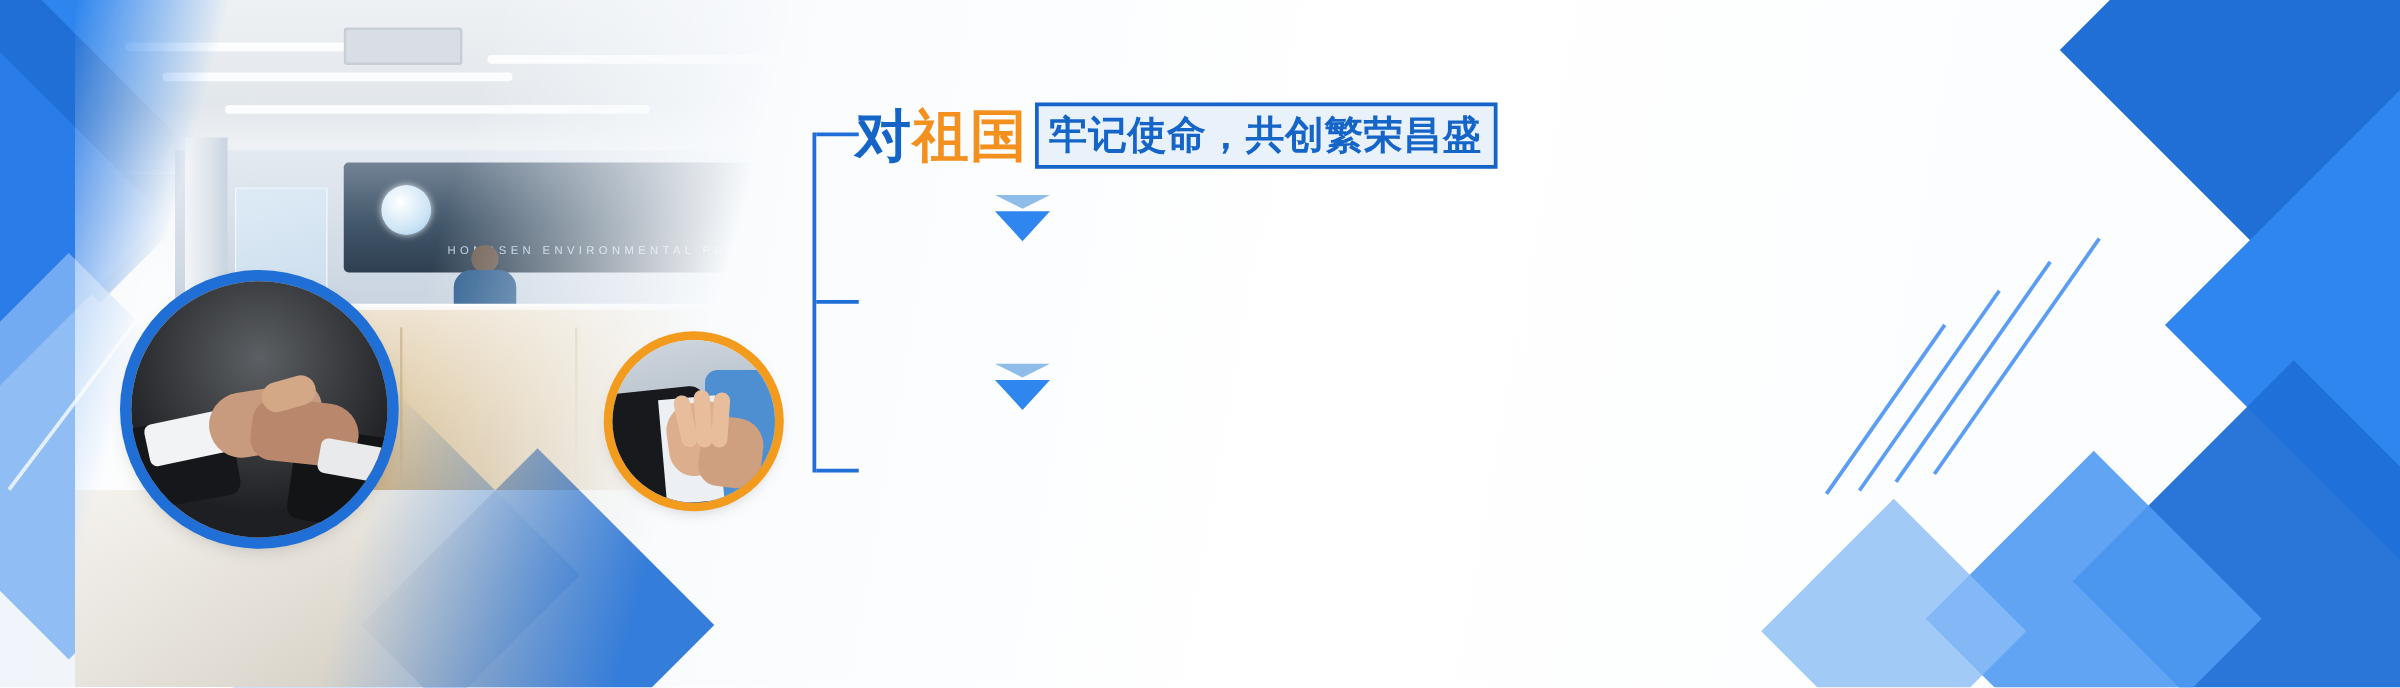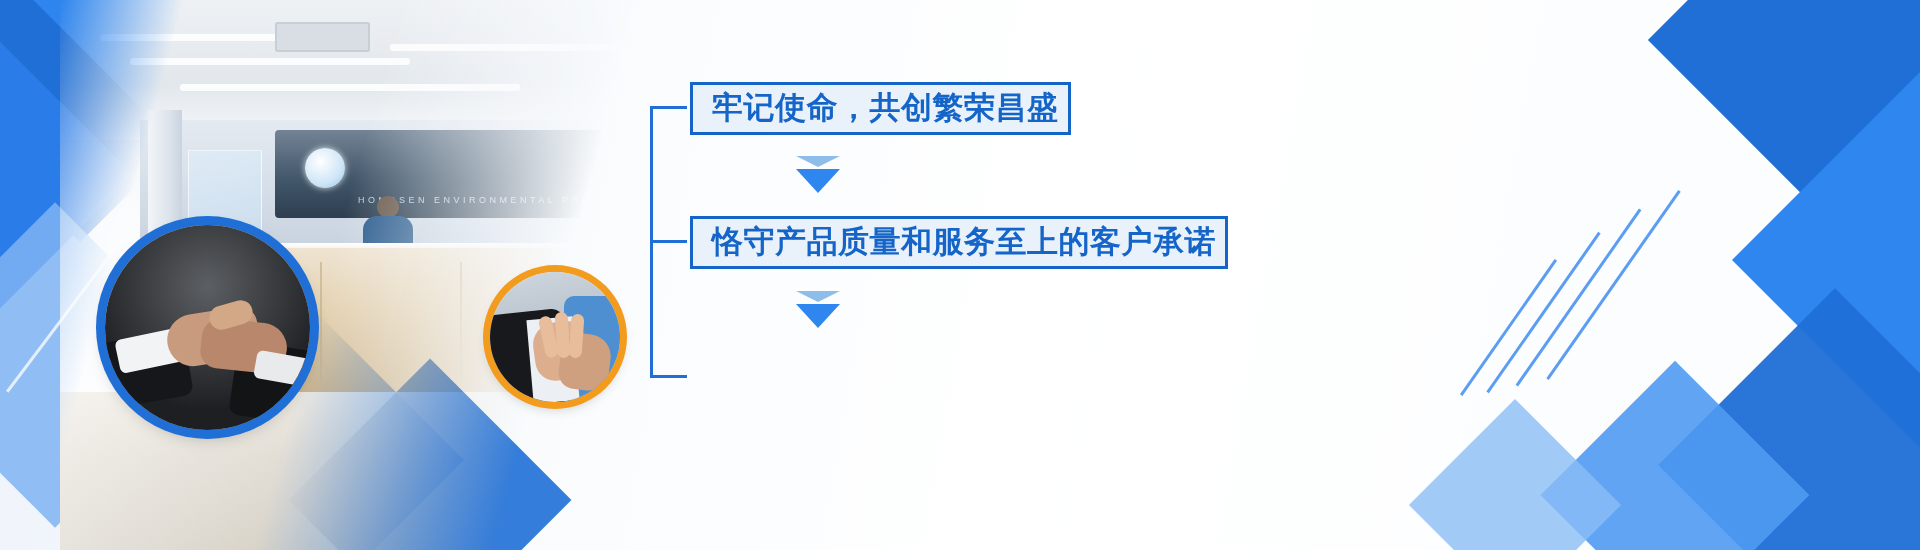--- a/index.html
+++ b/index.html
@@ -125,21 +125,21 @@
   .lead{font-size:45px;font-weight:bold;line-height:52px;letter-spacing:1px;}
   .lead .b{color:#1565c9;}
   .lead .o{color:#f4901e;}
 
   .boxed{
     margin-left:6px;
     border:3px solid #1565c9;
     background:#e9f2fb;
     color:#1565c9;
     font-size:31px;font-weight:bold;line-height:34px;
-    padding:6px 9px 7px 19px;
+    padding:6px 9px 7px 8px;
     letter-spacing:.5px;
   }
 
   .arrow{position:absolute;left:146px;width:0;height:0;}
   .arrow-top{border-left:22px solid transparent;border-right:22px solid transparent;
     border-top:11px solid #8fbdea;}
   .arrow-bot{border-left:22px solid transparent;border-right:22px solid transparent;
     border-top:24px solid #2f86ef;}
   .a1t{top:86px;} .a1b{top:99px;}
   .a2t{top:221px;} .a2b{top:234px;}
@@ -224,28 +224,30 @@
 
   <div class="content">
 
     <div class="bracket">
       <div class="brk-t"></div>
       <div class="brk-m"></div>
       <div class="brk-b"></div>
     </div>
 
     <div class="row row-1">
+      <span class="lead">
+        <span class="b">对</span><span class="o">祖国</span>
+      </span>
       <span class="boxed">牢记使命，共创繁荣昌盛</span>
     </div>
 
     <div class="arrow arrow-top a1t"></div>
     <div class="arrow arrow-bot a1b"></div>
 
     <div class="row row-2">
-      <span class="boxed">恪守产品质量和服务至上的客户承诺</span>
     </div>
 
     <div class="arrow arrow-top a2t"></div>
     <div class="arrow arrow-bot a2b"></div>
 
 
   </div>
 </div>
 
 </body></html>

